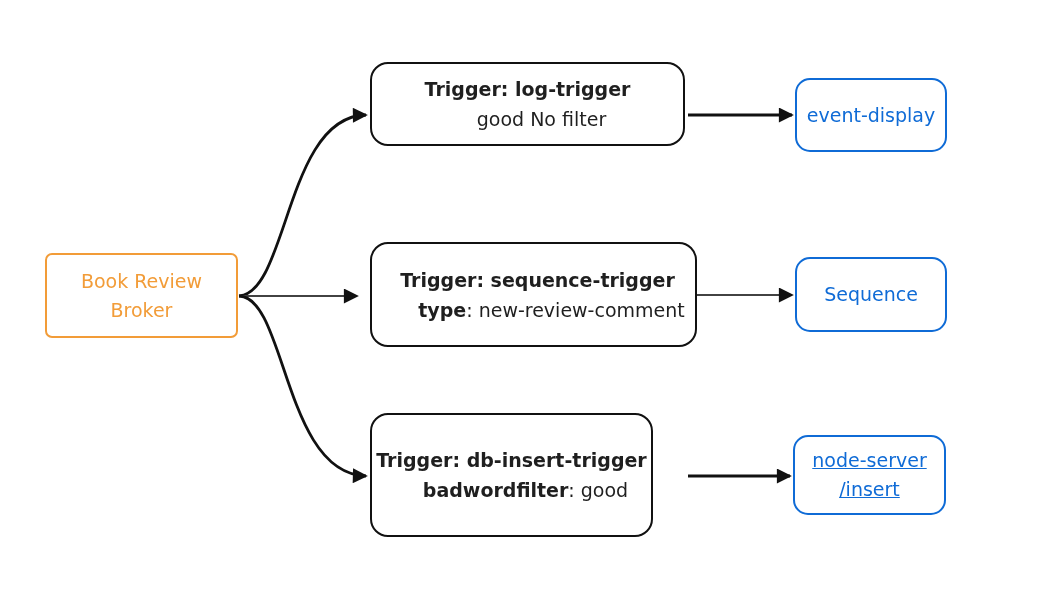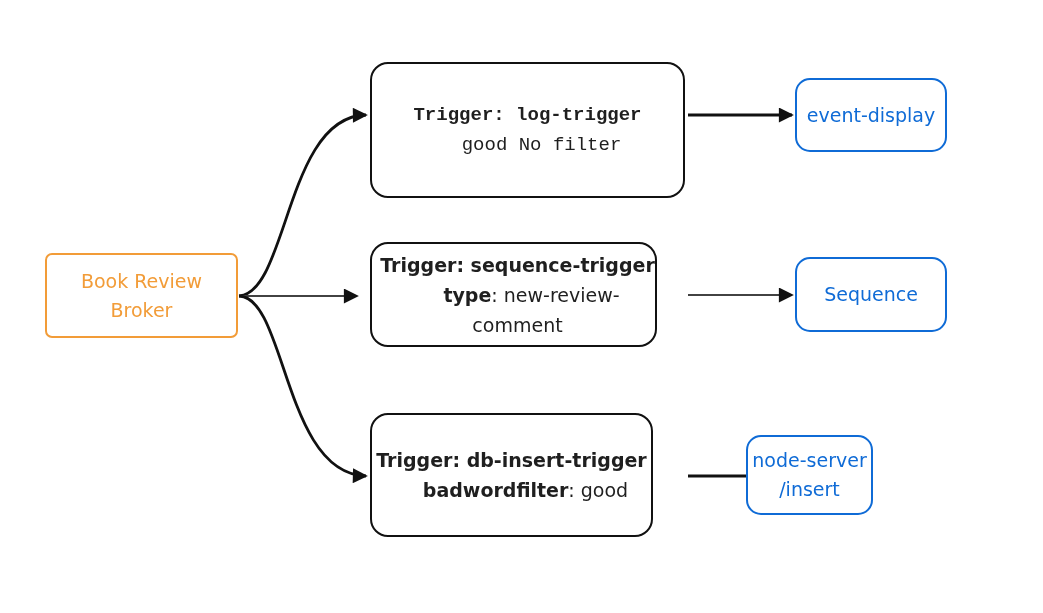--- a/index.html
+++ b/index.html
@@ -43,32 +43,32 @@
     border:2.5px solid var(--broker,#F29C38);
     color:var(--broker,#F29C38);
     border-radius:7px;line-height:29px;
     white-space:pre-line;
   }
   .node-trigger{
     border:2.5px solid var(--trigger-border,#111);
   }
   .node-trigger .node-title{font-weight:bold;}
   .node-trigger .k{font-weight:bold;margin-left:28px;}
-  .trigger-1{left:370px;top:62px;width:315px;height:136px;font-family:Liberation Mono, monospace;}
-  .trigger-2{left:370px;top:242px;width:287px;height:105px;padding-left:8px;}
+  .trigger-1{left:370px;top:62px;width:315px;height:84px;}
+  .trigger-2{left:370px;top:242px;width:327px;height:105px;padding-left:8px;}
   .trigger-3{left:370px;top:413px;width:283px;height:124px;}
   .node-sink{
     border:2.5px solid var(--sink,#0F6BD6);
     color:var(--sink,#0F6BD6);
     border-radius:15px;line-height:29px;
     white-space:pre-line;
   }
   .sink-1{left:795px;top:78px;width:152px;height:74px;}
   .sink-2{left:795px;top:257px;width:152px;height:75px;}
-  .sink-3{left:746px;top:435px;width:127px;height:80px;}
+  .sink-3{left:793px;top:435px;width:153px;height:80px;text-decoration:underline;}
 </style>
 </head>
 <body>
 
 <div class="canvas">
 
   <svg class="connectors" viewBox="0 0 1043 613" xmlns="http://www.w3.org/2000/svg">
     <defs>
       <marker id="arrowhead" viewBox="0 0 12 12" refX="10.5" refY="6" markerWidth="19" markerHeight="15" markerUnits="userSpaceOnUse" orient="auto">
         <path d="M0,0 L12,6 L0,12 Z"></path>

